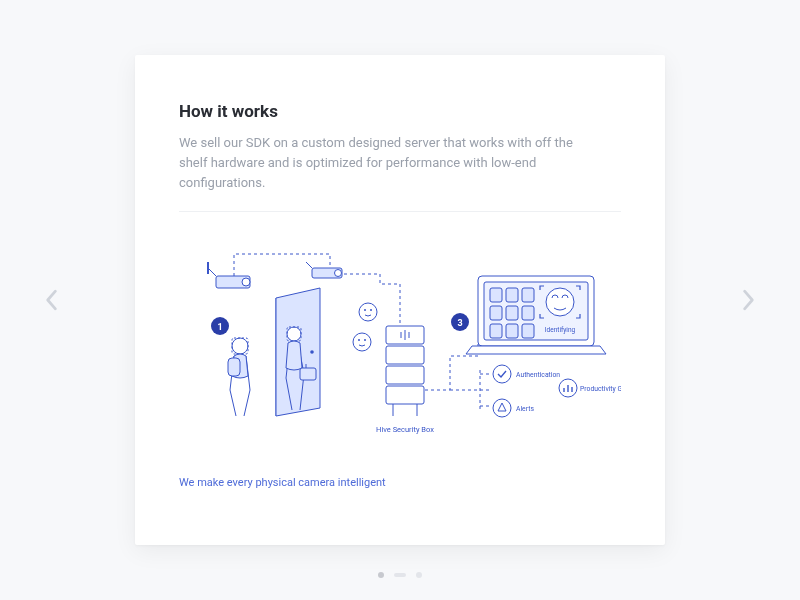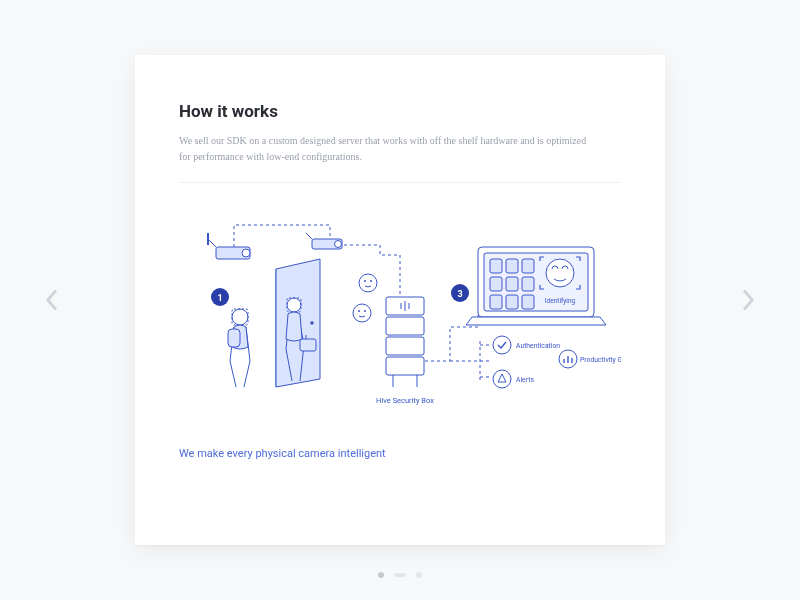--- a/index.html
+++ b/index.html
@@ -27,24 +27,23 @@
     border-radius: 2px;
     box-shadow: 0 6px 24px rgba(0,0,0,0.06), 0 1px 3px rgba(0,0,0,0.04);
     padding: 46px 44px 30px 44px;
     position: relative;
   }
   .title {
     font-size: 17px; font-weight: 700; color: #2a2d34;
     margin-bottom: 12px;
   }
   .desc {
-    font-size: 10px; line-height: 1.55; color: #9aa0ab;
+    font-size: 13px; line-height: 1.55; color: #9aa0ab;
     max-width: 420px;
     margin-bottom: 18px;
-    font-family: Liberation Serif, serif;
   }
   .divider {
     border: none; border-top: 1px solid #eef0f3;
     margin-bottom: 28px;
   }
   .diagram {
     width: 100%; height: 220px;
   }
   .caption {
     font-size: 11px; color: #4e6bd8;

